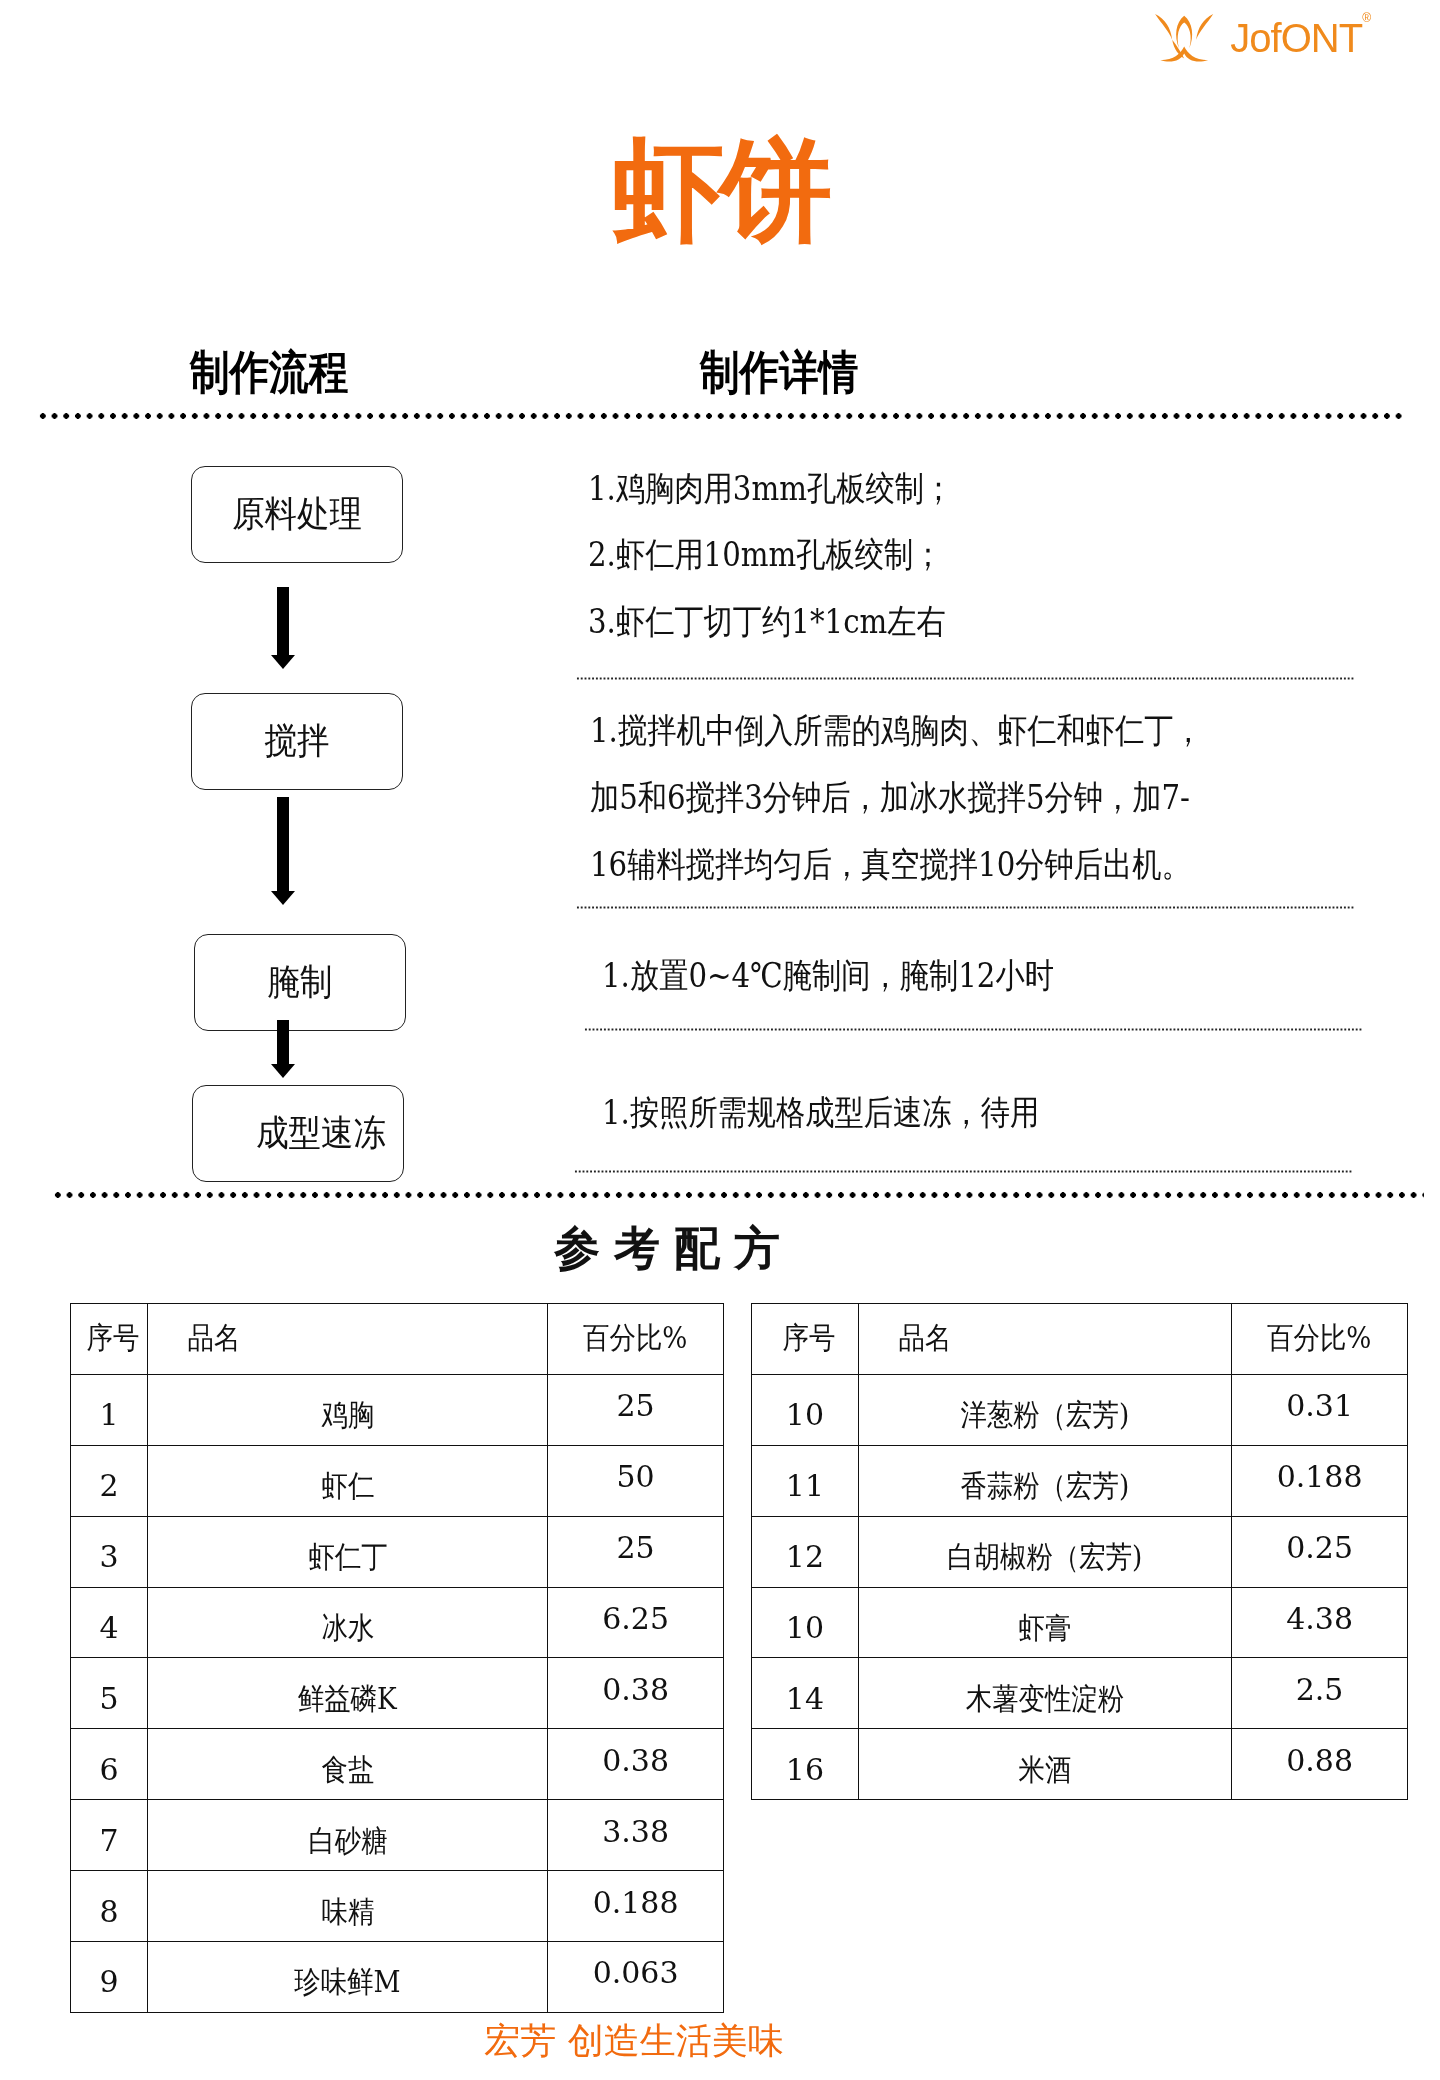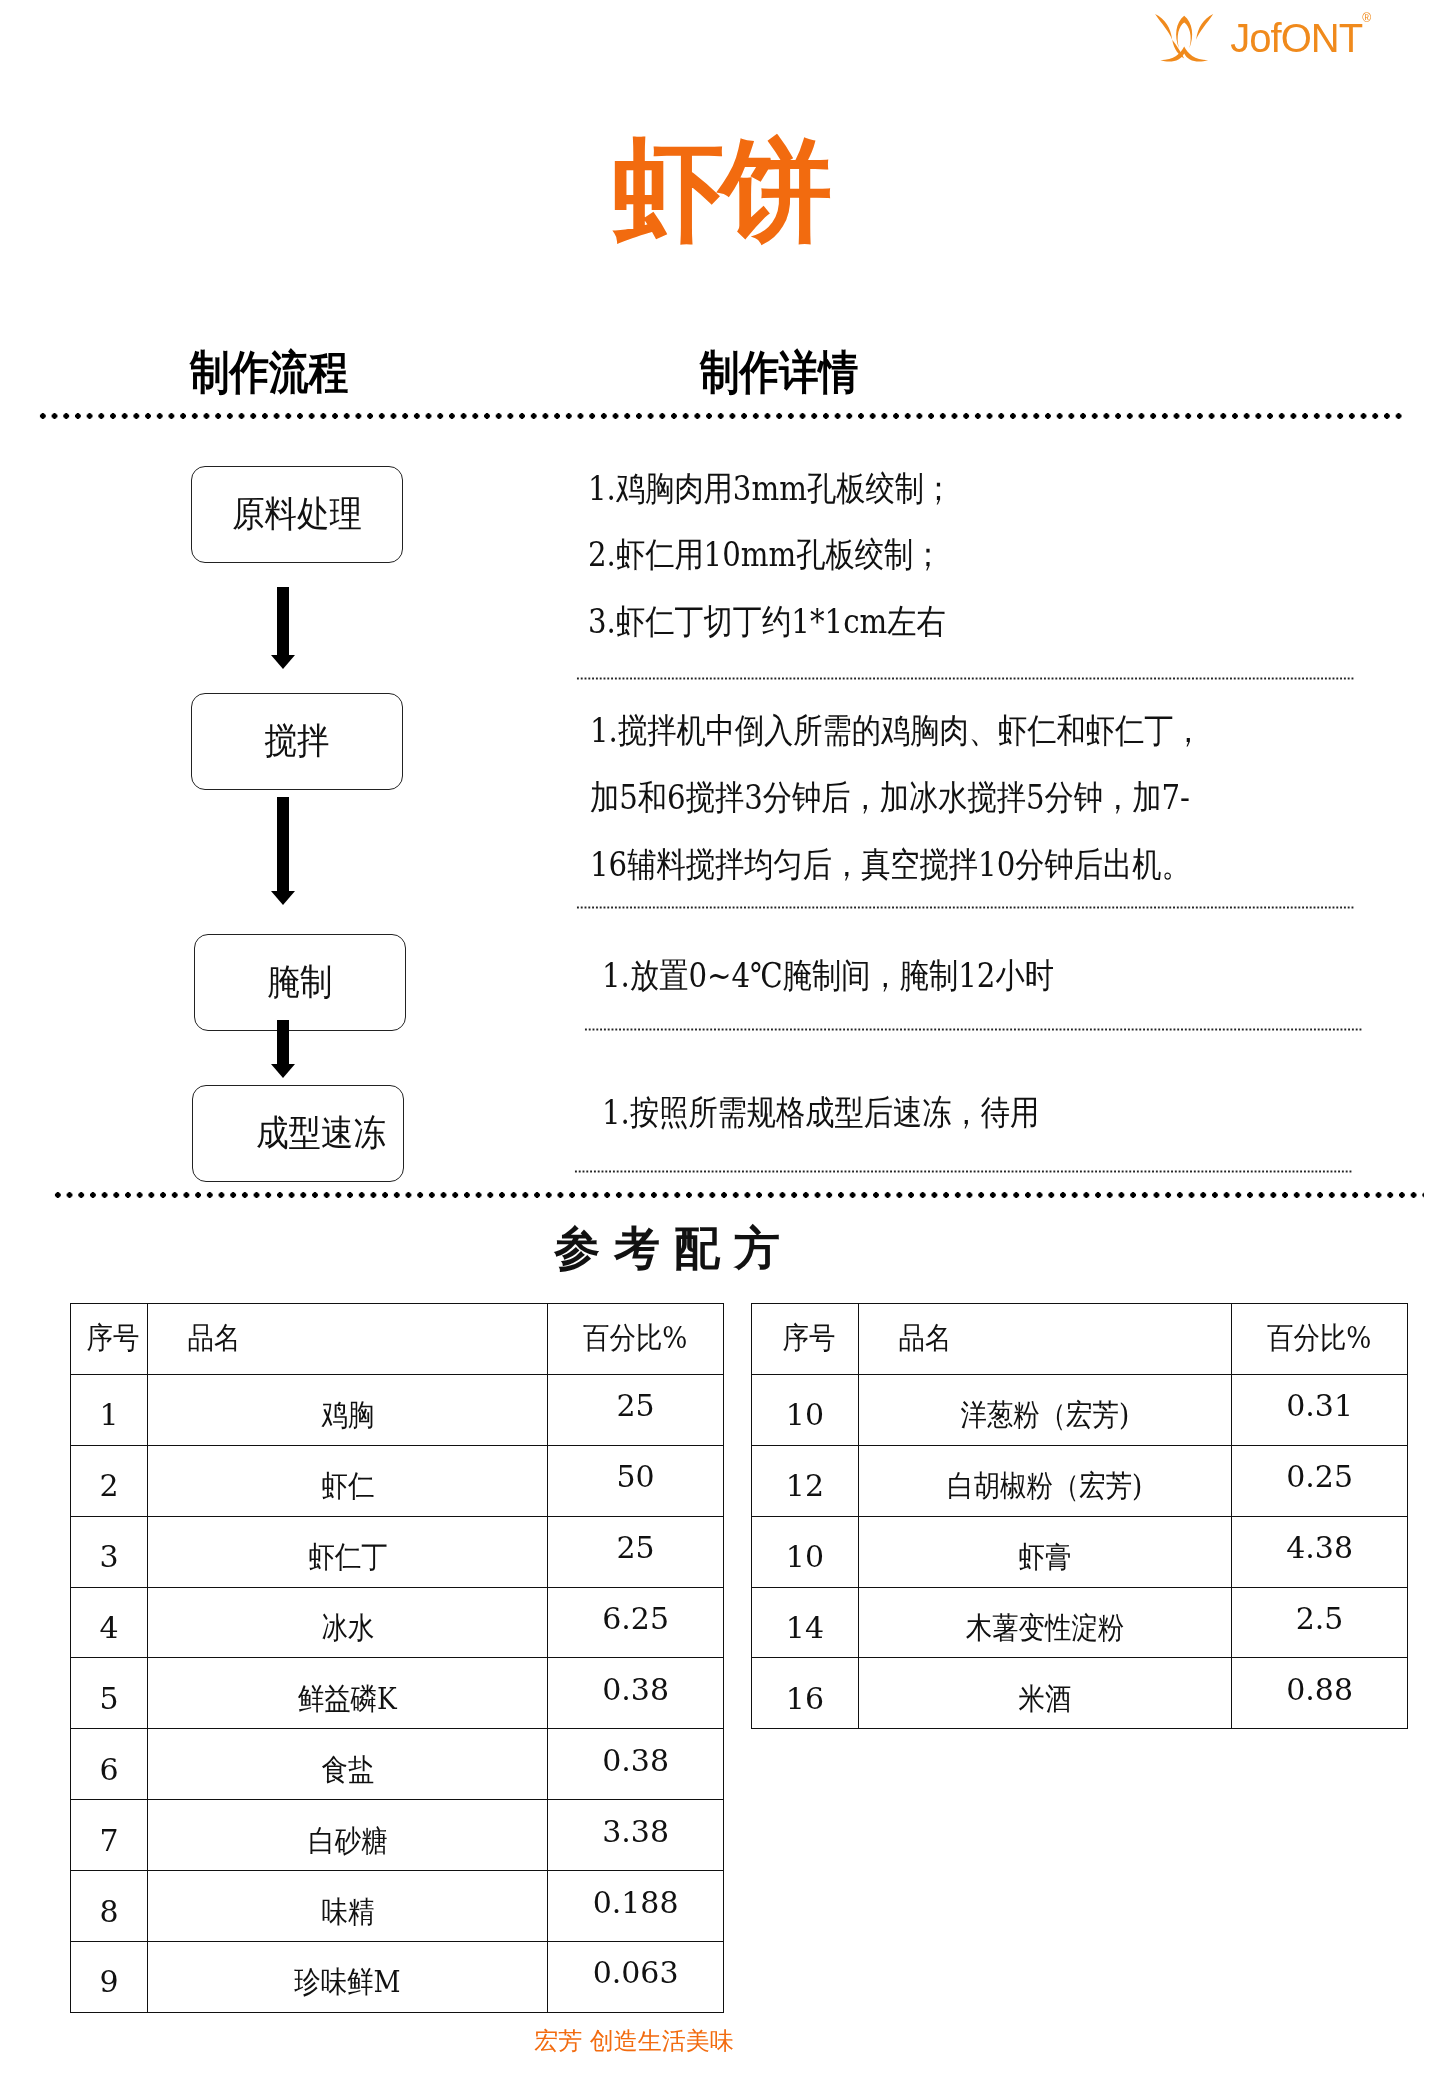--- a/index.html
+++ b/index.html
@@ -37,21 +37,21 @@
   table.recipe { position: absolute; border-collapse: collapse; font-family: "DejaVu Serif", serif; }
   table.recipe td, table.recipe th { border: 1.5px solid #111; height: 70.9px; font-weight: normal; font-size: 30px; color: #111; }
   table.recipe th { text-align: left; padding-left: 36px; }
   table.recipe th.c-pct { text-align: center; padding-left: 0; }
   table.recipe th.c-no { text-align: center; padding-left: 8px; }
   table.recipe td.c-no { text-align: center; padding-top: 10px; }
   table.recipe td.c-name { text-align: center; padding-top: 12px; }
   table.recipe td.c-pct { text-align: center; padding-bottom: 8px; }
   .cell-txt { display: inline-block; transform: scaleX(0.88); }
 
-  .footer { left: 0; width: 1268px; top: 2018px; text-align: center; color: #f26b0f; font-size: 24px; font-family: "DejaVu Sans", sans-serif; line-height: 46px; }
+  .footer { left: 0; width: 1268px; top: 2018px; text-align: center; color: #f26b0f; font-size: 36px; font-family: "DejaVu Sans", sans-serif; line-height: 46px; }
 </style>
 </head>
 <body>
 
 <div class="abs logo">
   <svg width="80" height="64" viewBox="0 0 80 64">
     <path d="M6 4 C18 10 24 20 26 34 C22 24 14 16 6 4 Z" fill="#f08a1c"></path>
     <path d="M74 4 C62 10 56 20 54 34 C58 24 66 16 74 4 Z" fill="#f08a1c"></path>
     <path d="M40 6 C30 14 28 30 34 44 C30 30 34 18 40 14 C46 18 50 30 46 44 C52 30 50 14 40 6 Z" fill="#f08a1c"></path>
     <path d="M12 58 C28 58 36 50 40 42 C44 50 52 58 68 58 C54 62 44 58 40 50 C36 58 26 62 12 58 Z" fill="#f08a1c"></path>
@@ -186,20 +186,25 @@
     <th class="c-no"><span class="cell-txt">序号</span></th>
     <th><span class="cell-txt">品名</span></th>
     <th class="c-pct"><span class="cell-txt">百分比%</span></th>
   </tr>
   <tr>
         <td class="c-no">10</td>
         <td class="c-name"><span class="cell-txt">洋葱粉（宏芳)</span></td>
         <td class="c-pct">0.31</td>
       </tr>
   <tr>
+        <td class="c-no">11</td>
+        <td class="c-name"><span class="cell-txt">香蒜粉（宏芳)</span></td>
+        <td class="c-pct">0.188</td>
+      </tr>
+  <tr>
         <td class="c-no">12</td>
         <td class="c-name"><span class="cell-txt">白胡椒粉（宏芳)</span></td>
         <td class="c-pct">0.25</td>
       </tr>
   <tr>
         <td class="c-no">10</td>
         <td class="c-name"><span class="cell-txt">虾膏</span></td>
         <td class="c-pct">4.38</td>
       </tr>
   <tr>

